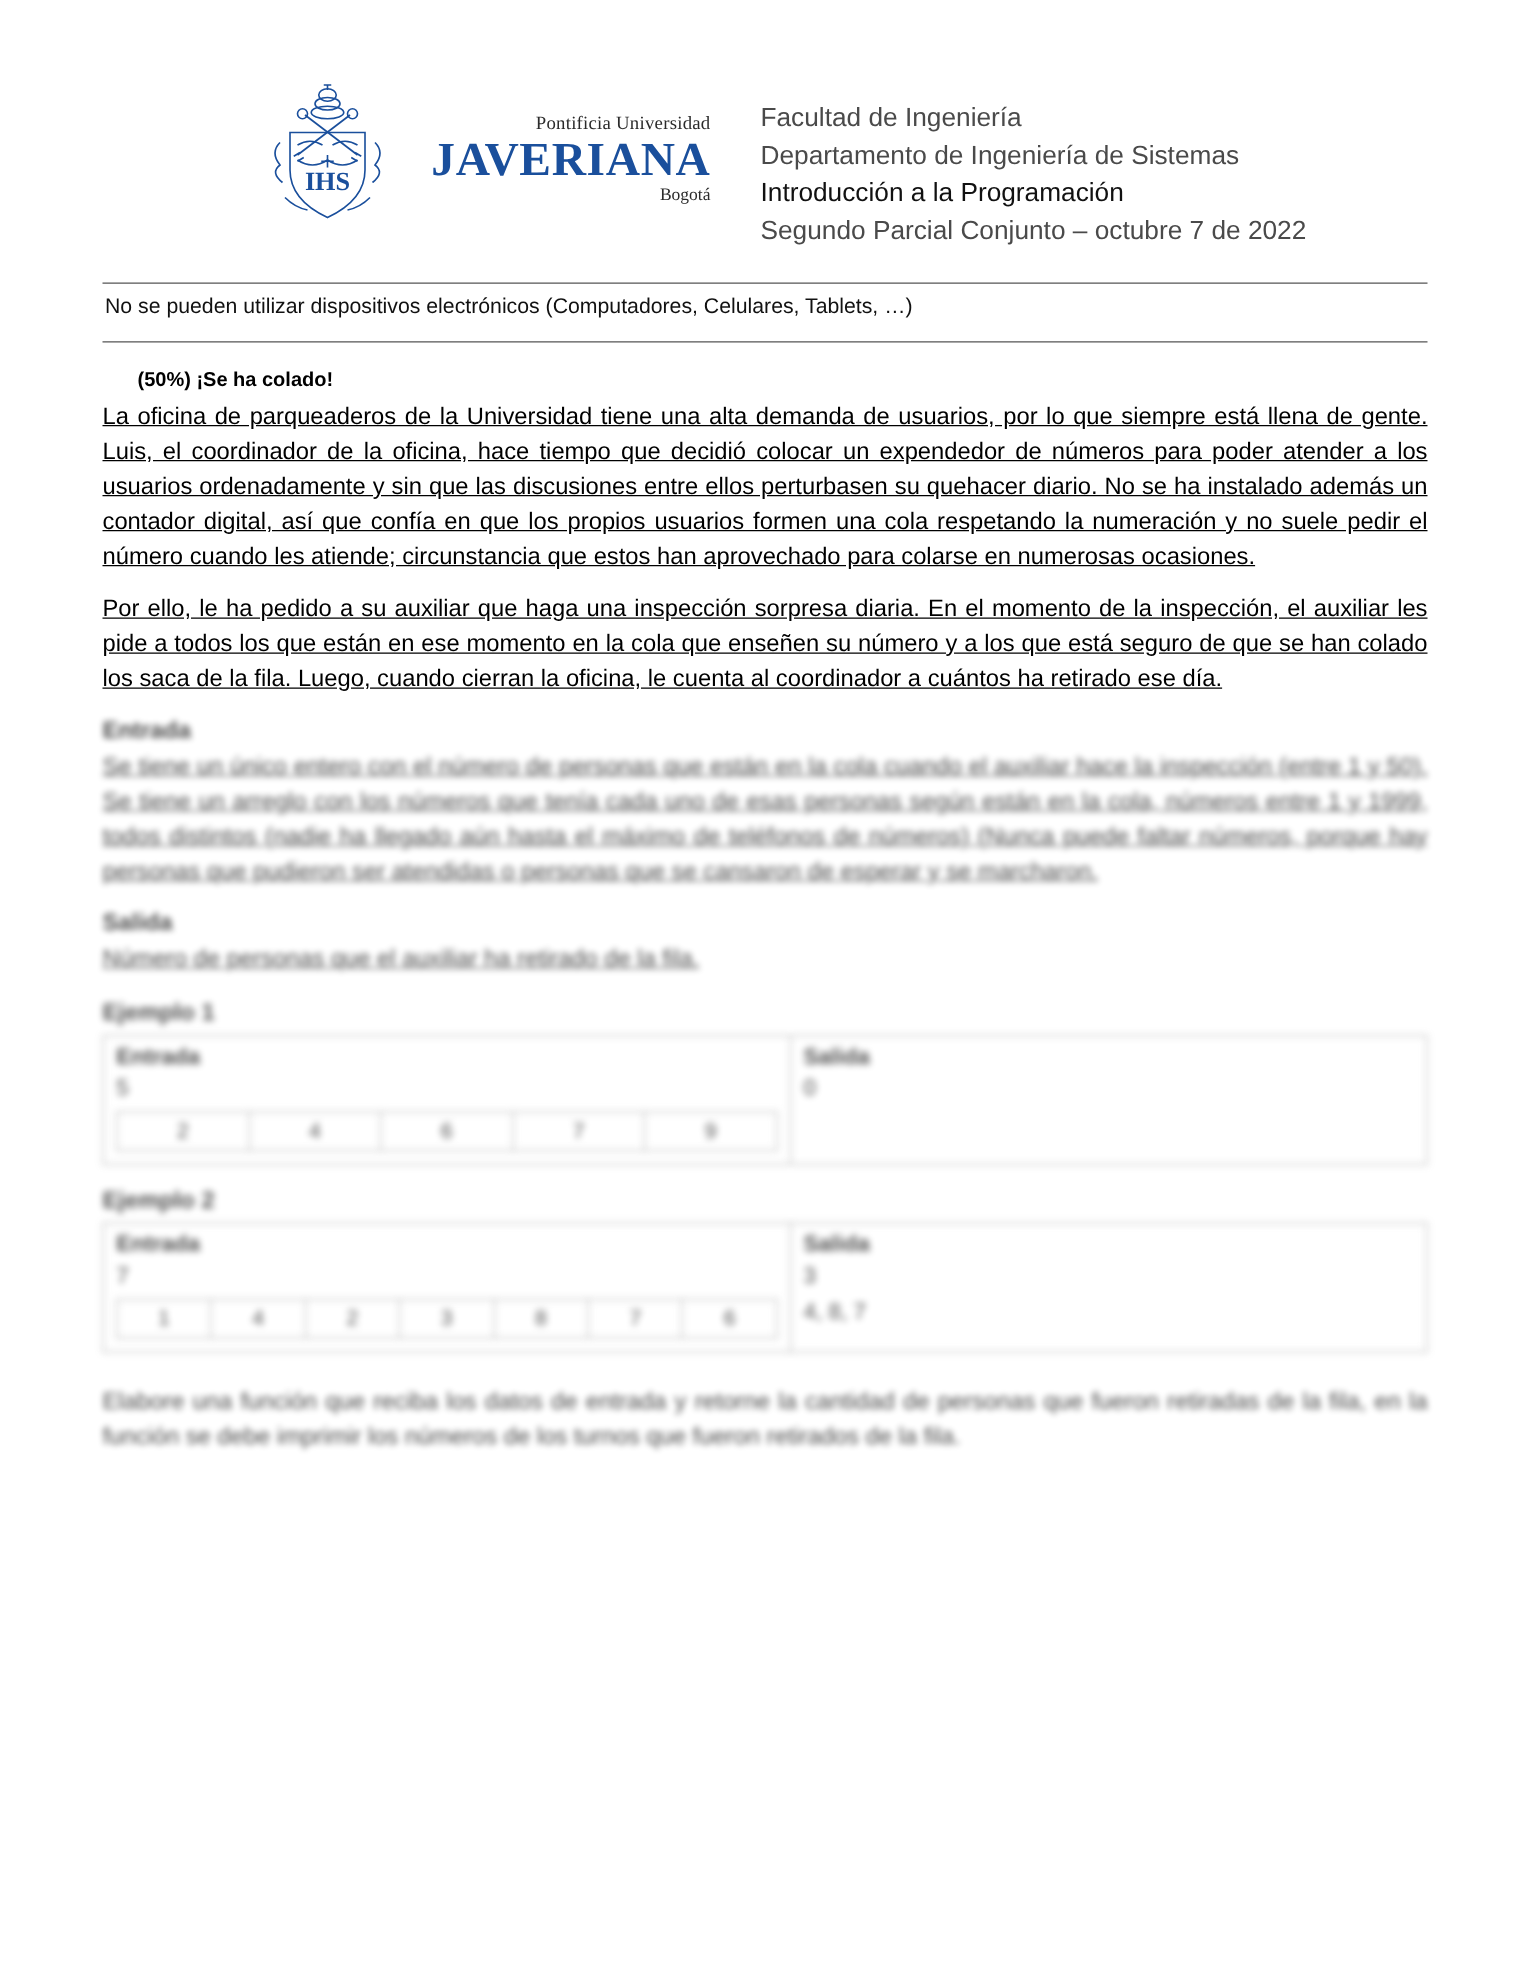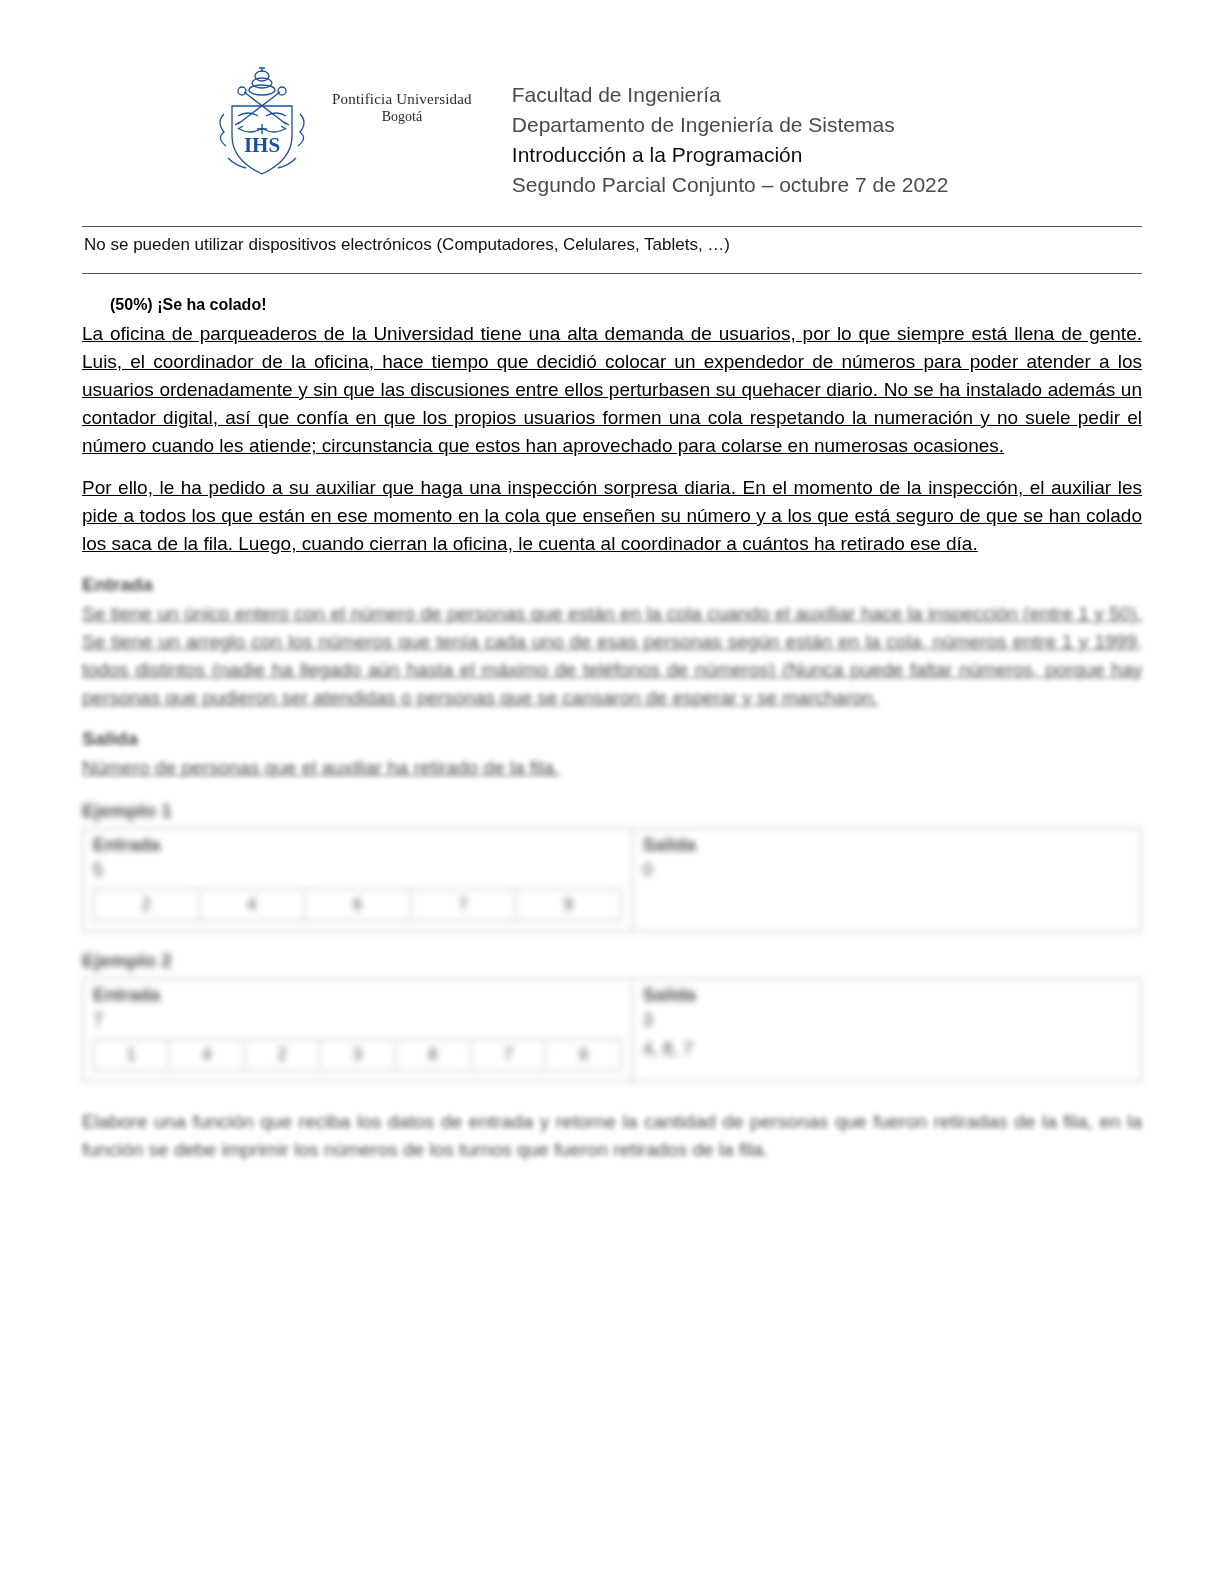--- a/index.html
+++ b/index.html
@@ -34,24 +34,24 @@
   .crest {
     width: 120px;
     height: 120px;
     flex: 0 0 auto;
     position: relative;
     top: 4px;
   }
   .crest svg { display: block; }
 
   .wordmark {
-    margin-left: 10px;
+    margin-left: 23px;
     margin-top: 34px;
     flex: 0 0 auto;
-    text-align: center;
+    text-align: right;
     color: #1a4f9c;
     line-height: 1;
   }
   .wordmark .pontificia {
     font-family: "Liberation Serif", serif;
     font-size: 15px;
     letter-spacing: .2px;
     color: #2b2b2b;
   }
   .wordmark .javeriana {
@@ -206,20 +206,21 @@
           <text x="60" y="90" text-anchor="middle">IHS</text>
         </g>
         <g stroke="#1a4f9c" stroke-width="1.3" fill="none">
           <path d="M60 62 L60 72 M55 67 L65 67"></path>
         </g>
       </svg>
     </div>
 
     <div class="wordmark">
       <div class="pontificia">Pontificia Universidad</div>
+      <div class="javeriana">JAVERIANA</div>
       <div class="bogota">Bogotá</div>
     </div>
 
     <div class="header-text">
       <div>Facultad de Ingeniería</div>
       <div>Departamento de Ingeniería de Sistemas</div>
       <div class="line-strong">Introducción a la Programación</div>
       <div>Segundo Parcial Conjunto – octubre 7 de 2022</div>
     </div>
   </div>

